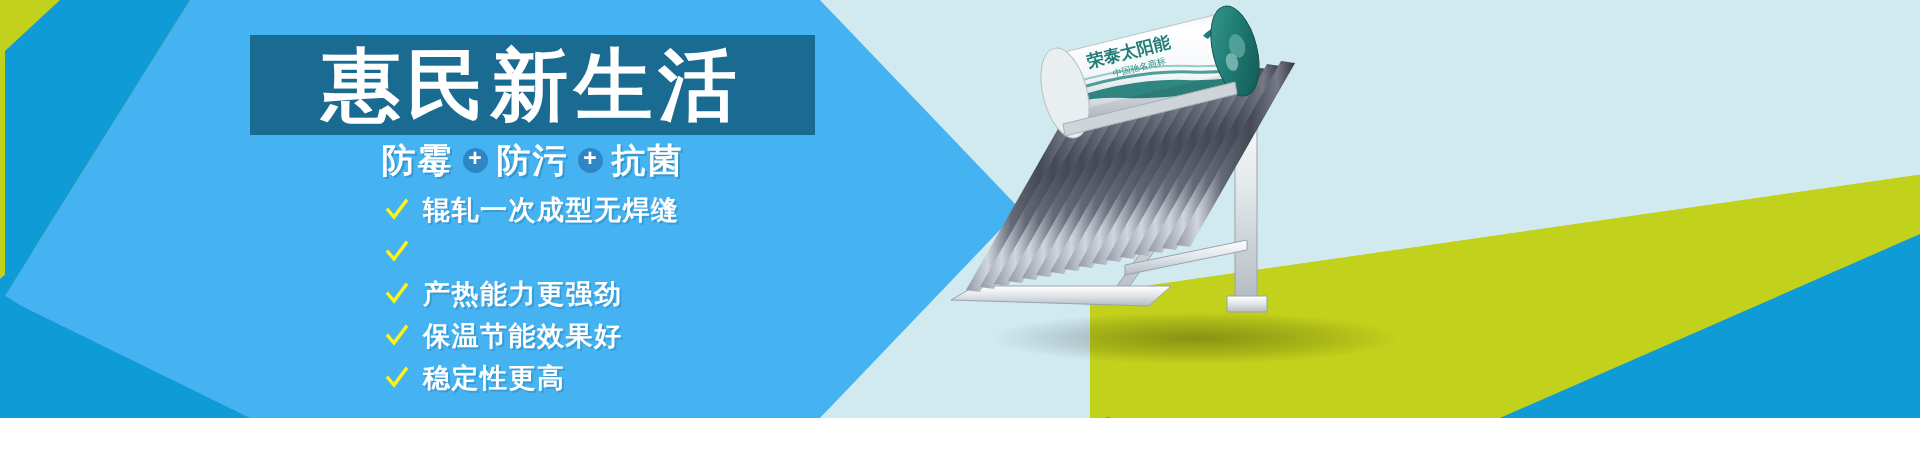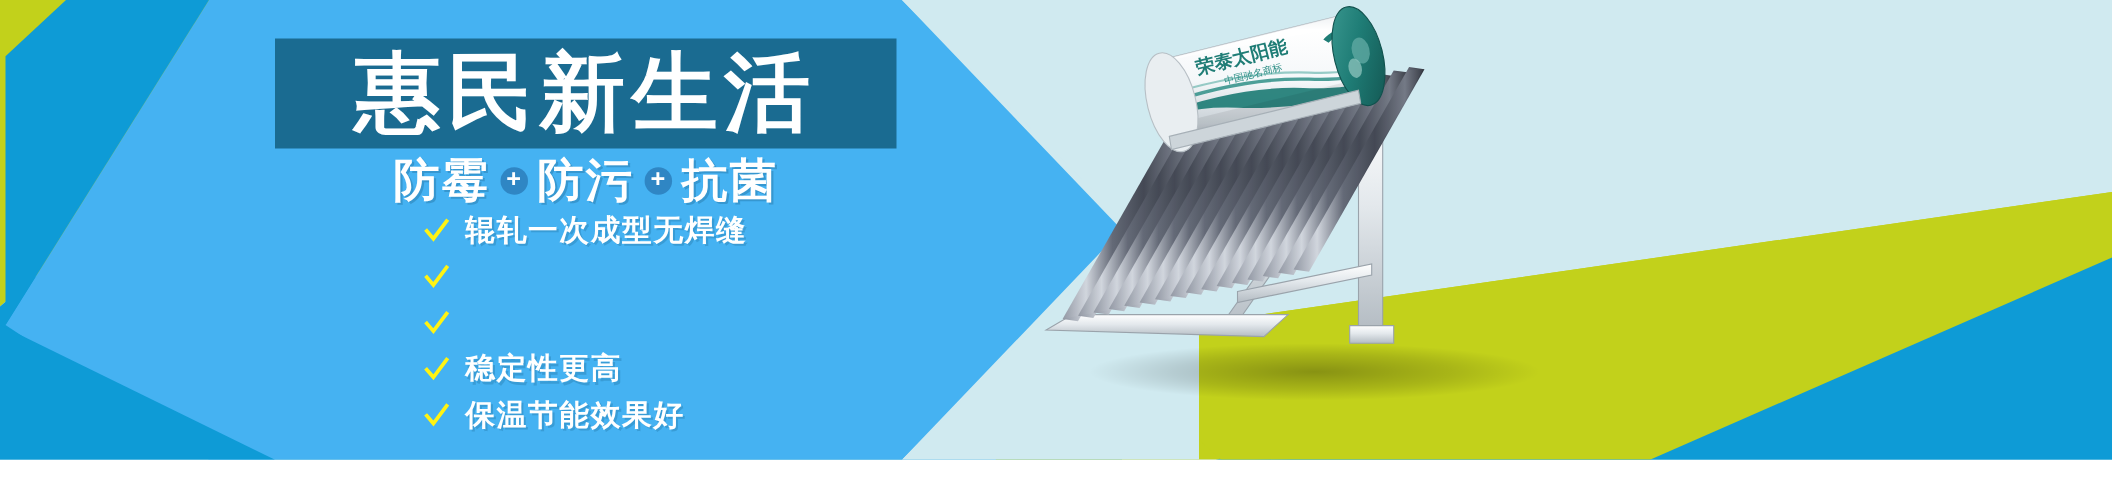--- a/index.html
+++ b/index.html
@@ -58,21 +58,21 @@
     top: 143px;
     width: 565px;
     display: flex;
     align-items: center;
     justify-content: center;
     gap: 9px;
     white-space: nowrap;
   }
   .subtitle-word {
     color: #ffffff;
-    font-size: 42px;
+    font-size: 34px;
     font-weight: bold;
     letter-spacing: 2px;
     line-height: 1;
     text-shadow: 2px 2px 0 rgba(20,90,130,0.30);
     font-family: "DejaVu Sans", "Liberation Sans", sans-serif;
   }
   .plus-badge {
     width: 25px;
     height: 25px;
     border-radius: 50%;
@@ -189,34 +189,35 @@
     <div class="feature-row">
       <svg class="check-icon" viewBox="0 0 24 24">
         <path d="M3 12 L9 19 L21 3" stroke="#fff312" stroke-width="3.4" fill="none" stroke-linecap="square" stroke-linejoin="miter"></path>
       </svg>
     </div>
 
     <div class="feature-row">
       <svg class="check-icon" viewBox="0 0 24 24">
         <path d="M3 12 L9 19 L21 3" stroke="#fff312" stroke-width="3.4" fill="none" stroke-linecap="square" stroke-linejoin="miter"></path>
       </svg>
+      <span class="feature-text">产热能力更强劲</span>
+    </div>
+
+    <div class="feature-row">
+      <svg class="check-icon" viewBox="0 0 24 24">
+        <path d="M3 12 L9 19 L21 3" stroke="#fff312" stroke-width="3.4" fill="none" stroke-linecap="square" stroke-linejoin="miter"></path>
+      </svg>
+      <span class="feature-text">保温节能效果好</span>
     </div>
 
     <div class="feature-row">
       <svg class="check-icon" viewBox="0 0 24 24">
         <path d="M3 12 L9 19 L21 3" stroke="#fff312" stroke-width="3.4" fill="none" stroke-linecap="square" stroke-linejoin="miter"></path>
       </svg>
       <span class="feature-text">稳定性更高</span>
-    </div>
-
-    <div class="feature-row">
-      <svg class="check-icon" viewBox="0 0 24 24">
-        <path d="M3 12 L9 19 L21 3" stroke="#fff312" stroke-width="3.4" fill="none" stroke-linecap="square" stroke-linejoin="miter"></path>
-      </svg>
-      <span class="feature-text">保温节能效果好</span>
     </div>
 
   </div>
 
   <svg class="product" viewBox="0 0 640 370">
     <defs>
       <linearGradient id="tubeGrad" x1="0" y1="0" x2="1" y2="0">
         <stop offset="0%" stop-color="#8d939f"></stop>
         <stop offset="18%" stop-color="#cfd4dc"></stop>
         <stop offset="38%" stop-color="#5c6270"></stop>

